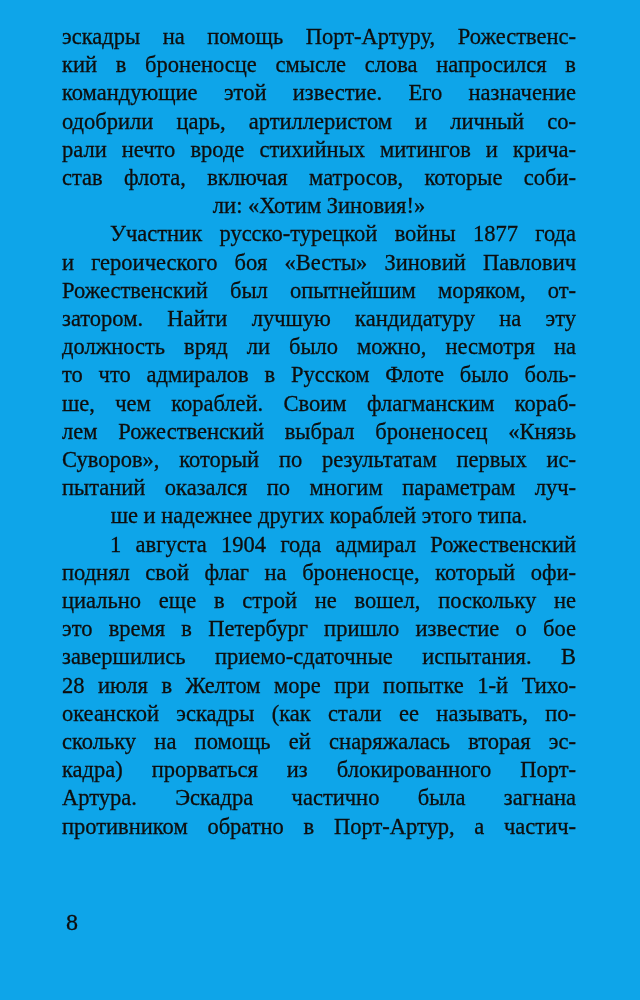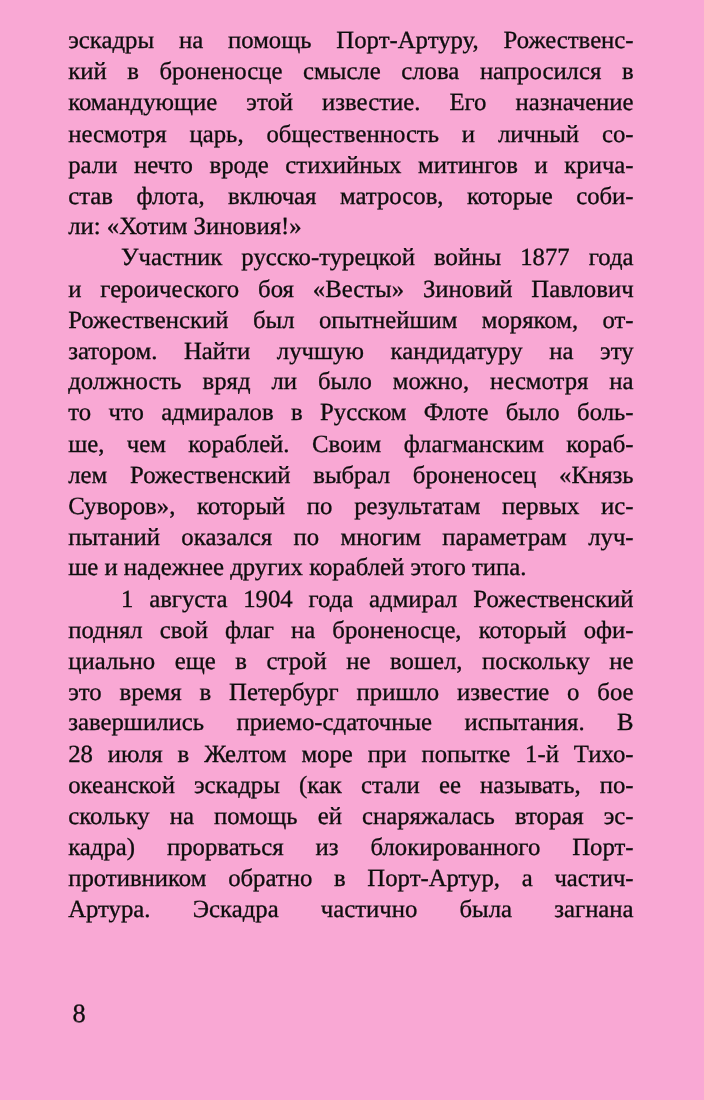--- a/index.html
+++ b/index.html
@@ -4,36 +4,36 @@
 <style>
   html, body {
     margin: 0;
     padding: 0;
     background: #ffffff;
   }
   .page {
     position: relative;
     width: 640px;
     height: 1000px;
-    background: #f9a8d4;
+    background: #0ea5e9;
     overflow: hidden;
     font-family: "Liberation Serif", "DejaVu Serif", serif;
     color: #0e0e0e;
   }
   .text-block {
     position: absolute;
     left: 62px;
     top: 23px;
     width: 514px;
   }
   .line {
     font-size: 22.5px;
     line-height: 28.2px;
     white-space: normal;
-    text-align: left;
+    text-align: center;
     -webkit-text-stroke: 0.3px #0e0e0e;
   }
   .line.j {
     text-align: justify;
     text-align-last: justify;
   }
   .line.ind {
     text-indent: 48px;
   }
   .page-number {
@@ -46,21 +46,21 @@
   }
 </style>
 </head>
 <body>
 
 <div class="page">
   <div class="text-block">
       <div class="line j">эскадры на помощь Порт-Артуру, Рожественс-</div>
       <div class="line j">кий в броненосце смысле слова напросился в</div>
       <div class="line j">командующие этой известие. Его назначение</div>
-      <div class="line j">несмотря царь, общественность и личный со-</div>
+      <div class="line j">одобрили царь, артиллеристом и личный со-</div>
       <div class="line j">рали нечто вроде стихийных митингов и крича-</div>
       <div class="line j">став флота, включая матросов, которые соби-</div>
       <div class="line">ли: «Хотим Зиновия!»</div>
       <div class="line j ind">Участник русско-турецкой войны 1877 года</div>
       <div class="line j">и героического боя «Весты» Зиновий Павлович</div>
       <div class="line j">Рожественский был опытнейшим моряком, от-</div>
       <div class="line j">затором. Найти лучшую кандидатуру на эту</div>
       <div class="line j">должность вряд ли было можно, несмотря на</div>
       <div class="line j">то что адмиралов в Русском Флоте было боль-</div>
       <div class="line j">ше, чем кораблей. Своим флагманским кораб-</div>
@@ -70,17 +70,17 @@
       <div class="line">ше и надежнее других кораблей этого типа.</div>
       <div class="line j ind">1 августа 1904 года адмирал Рожественский</div>
       <div class="line j">поднял свой флаг на броненосце, который офи-</div>
       <div class="line j">циально еще в строй не вошел, поскольку не</div>
       <div class="line j">это время в Петербург пришло известие о бое</div>
       <div class="line j">завершились приемо-сдаточные испытания. В</div>
       <div class="line j">28 июля в Желтом море при попытке 1-й Тихо-</div>
       <div class="line j">океанской эскадры (как стали ее называть, по-</div>
       <div class="line j">скольку на помощь ей снаряжалась вторая эс-</div>
       <div class="line j">кадра) прорваться из блокированного Порт-</div>
+      <div class="line j">Артура. Эскадра частично была загнана</div>
       <div class="line j">противником обратно в Порт-Артур, а частич-</div>
-      <div class="line j">Артура. Эскадра частично была загнана</div>
     </div>
   <div class="page-number">8</div>
 </div>
 
 </body></html>

